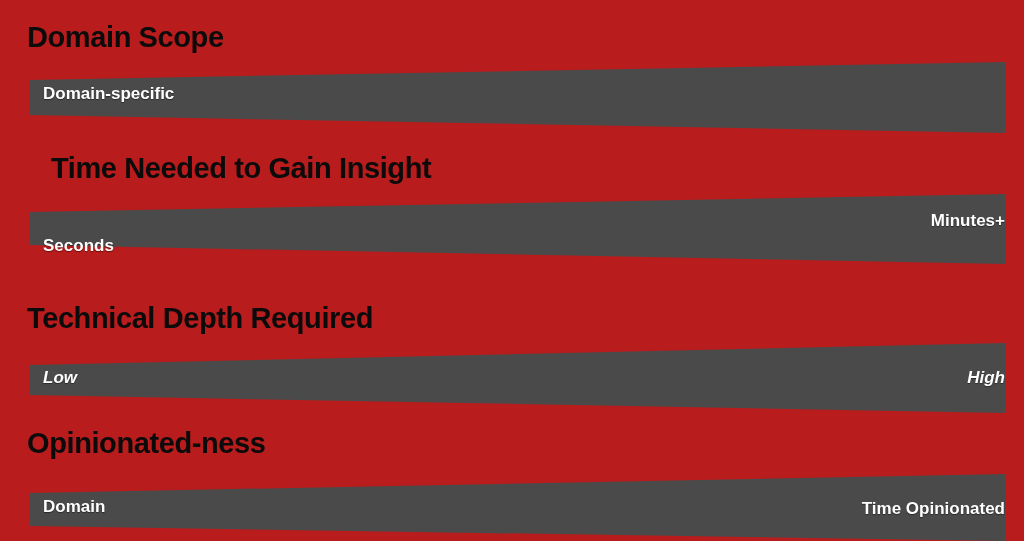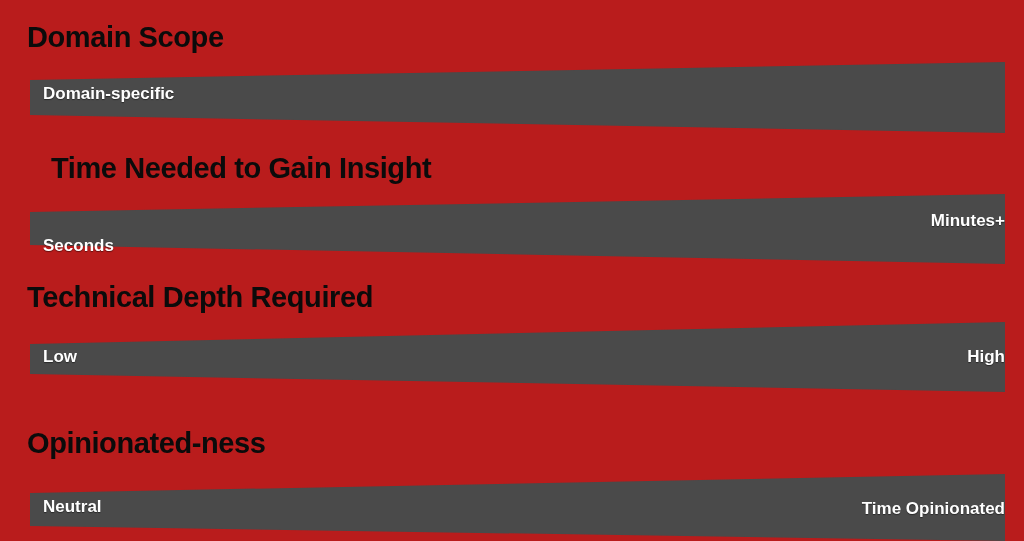--- a/index.html
+++ b/index.html
@@ -67,21 +67,21 @@
     color: #ffffff;
     white-space: nowrap;
     text-shadow: 0 1px 1px rgba(0,0,0,0.45);
   }
   .wedge-label.left  { left: 43px; }
   .wedge-label.right { right: 19px; text-align: right; }
 
   
   #block-0 { top: 20px;  height: 118px; }
   #block-1 { top: 151px; height: 118px; }
-  #block-2 { top: 280px; height: 118px; }
+  #block-2 { top: 301px; height: 118px; }
   #block-3 { top: 426px; height: 125px; }
 </style>
 </head>
 <body>
 
 <div class="page" style="background: #b91c1c;">
 
   <section class="block" id="block-0">
     <h2 class="block-heading" style="color: rgb(11, 11, 11);">Domain Scope</h2>
     <div class="wedge-wrap" style="top:34px;height:84px;">
@@ -98,33 +98,33 @@
       <svg class="wedge-svg" width="1024" height="84" viewBox="0 0 1024 84" aria-hidden="true">
         <polygon id="poly-1" points="30,27 1005,9 1005,79 30,60" fill="#4a4a4a"></polygon>
       </svg>
       <span class="wedge-label left" style="top: 31px; color: rgb(255, 255, 255); margin-top: 20px;">Seconds</span>
       <span class="wedge-label right" style="top: 26px; color: rgb(255, 255, 255); text-align: center;">Minutes+</span>
     </div>
   </section>
 
   <section class="block" id="block-2">
     <h2 class="block-heading" style="color: rgb(11, 11, 11);">Technical Depth Required</h2>
-    <div class="wedge-wrap" style="top:34px;height:84px;">
+    <div class="wedge-wrap" style="top:34px;height:84px;font-style:italic;">
       <svg class="wedge-svg" width="1024" height="84" viewBox="0 0 1024 84" aria-hidden="true">
         <polygon id="poly-2" points="30,30 1005,8 1005,78 30,60" fill="#4a4a4a"></polygon>
       </svg>
       <span class="wedge-label left" style="top: 33px; color: rgb(255, 255, 255);">Low</span>
       <span class="wedge-label right" style="top: 33px; color: rgb(255, 255, 255);">High</span>
     </div>
   </section>
 
   <section class="block" id="block-3">
     <h2 class="block-heading" style="color: rgb(11, 11, 11);">Opinionated-ness</h2>
     <div class="wedge-wrap" style="top:37px;height:88px;">
       <svg class="wedge-svg" width="1024" height="88" viewBox="0 0 1024 88" aria-hidden="true">
         <polygon id="poly-3" points="30,30 1005,11 1005,78 30,63" fill="#4a4a4a"></polygon>
       </svg>
-      <span class="wedge-label left" style="top: 34px; color: rgb(255, 255, 255);">Neutral</span>
+      <span class="wedge-label left" style="top: 34px; color: rgb(255, 255, 255);">Domain</span>
       <span class="wedge-label right" style="top: 36px; color: rgb(255, 255, 255);">Time Opinionated</span>
     </div>
   </section>
 
 </div>
 
 </body></html>

